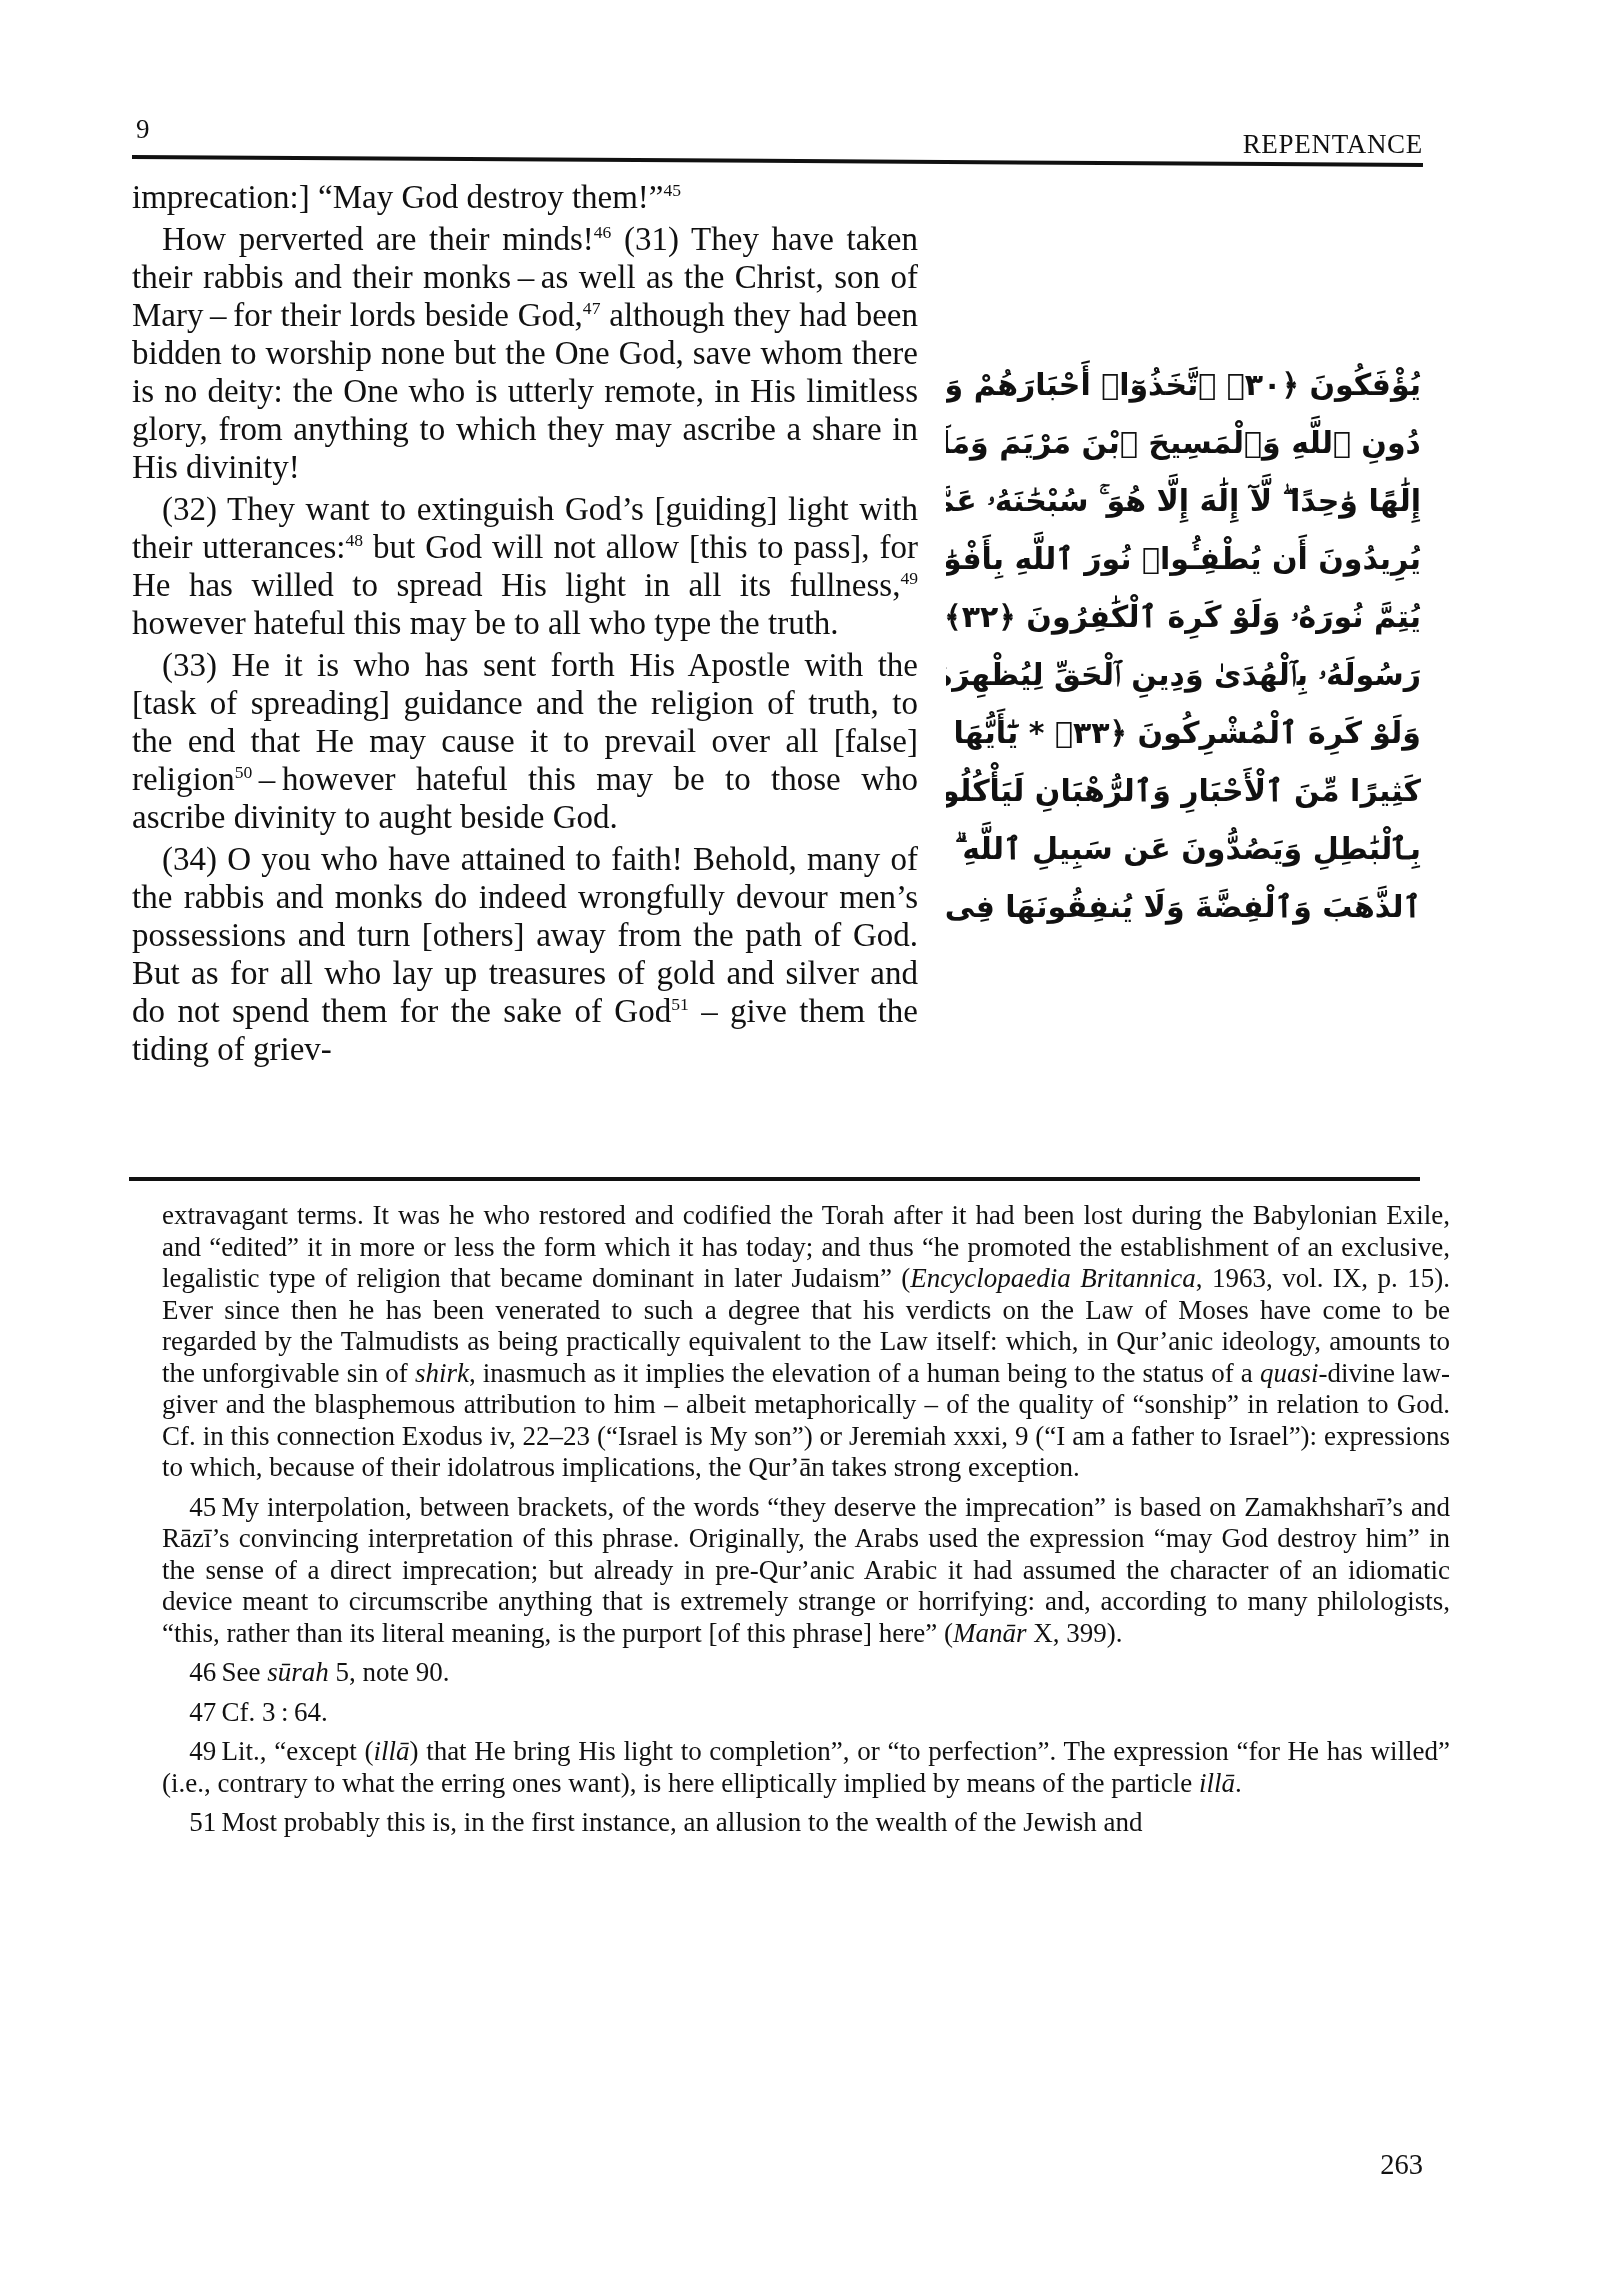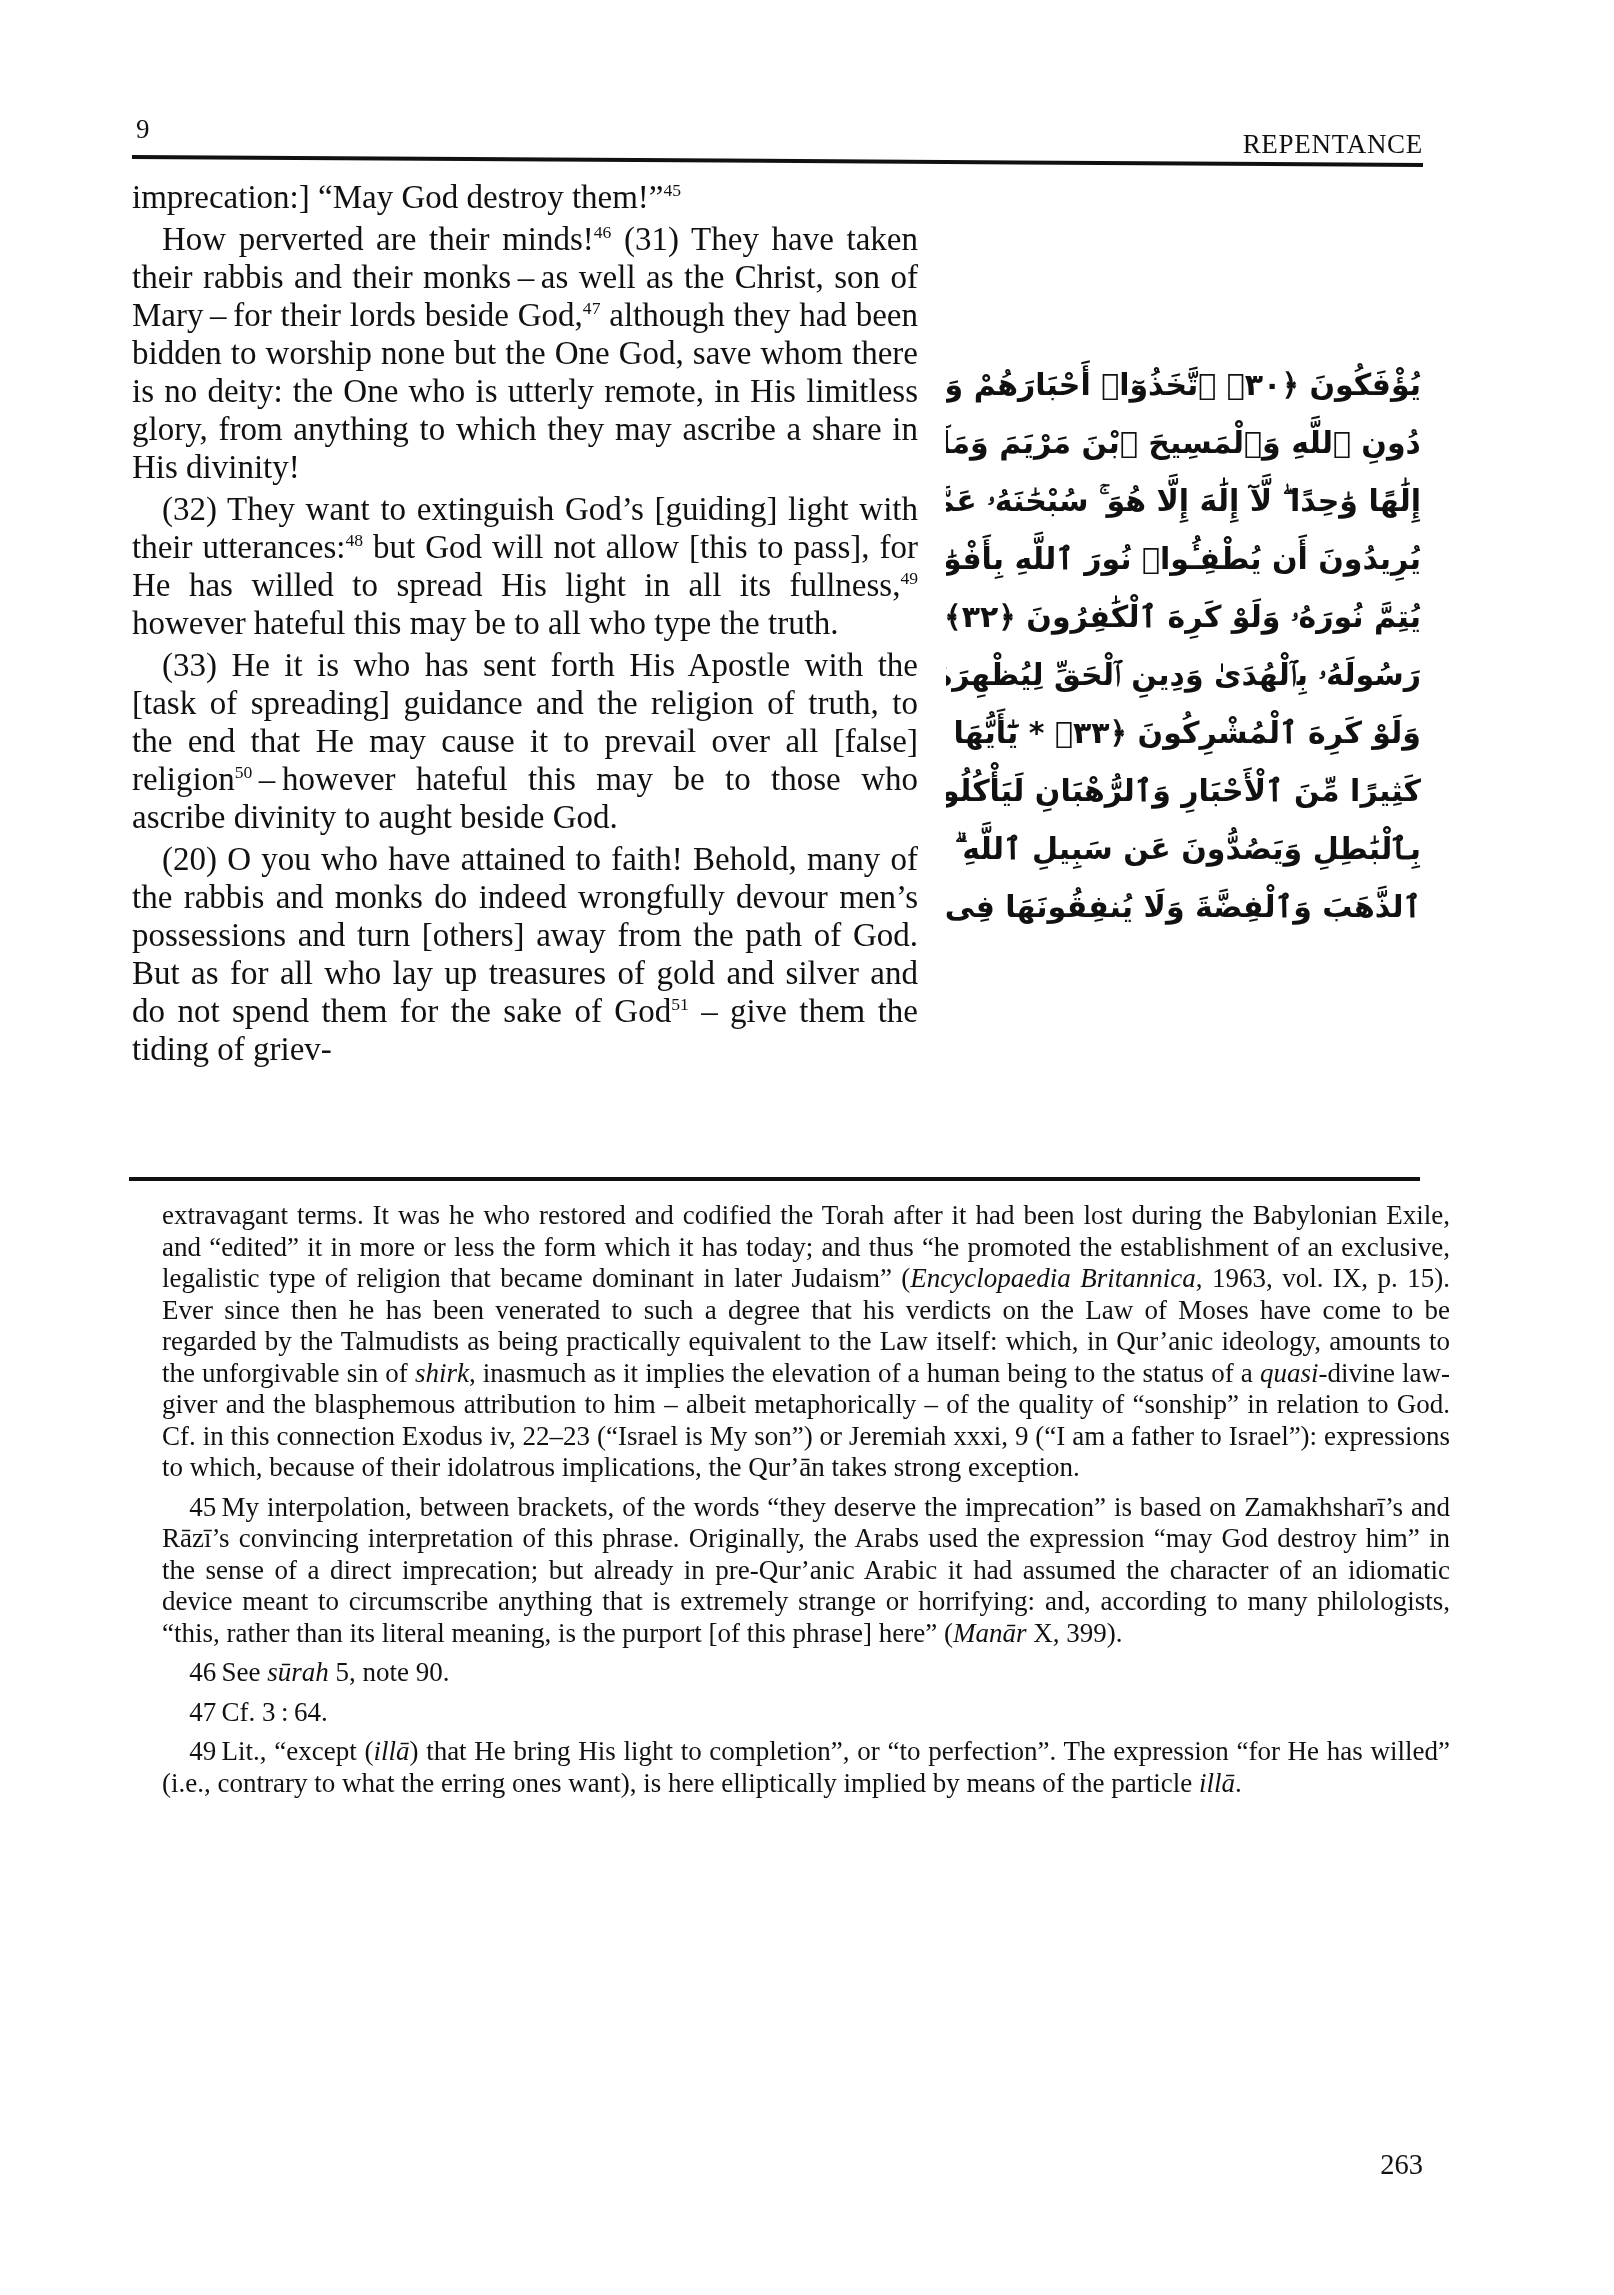--- a/index.html
+++ b/index.html
@@ -43,21 +43,21 @@
 
 <div class="page-num-top">9</div>
 <div class="running-head">REPENTANCE</div>
 <div class="rule-top"></div>
 
 <div class="eng-col">
   <p><span>imprecation:] “May God destroy them!”</span><sup>45</sup></p>
   <p class="indent"><span>How perverted are their minds!</span><sup>46</sup><span> (31) They have taken their rabbis and their monks – as well as the Christ, son of Mary – for their lords beside God,</span><sup>47</sup><span> although they had been bidden to worship none but the One God, save whom there is no deity: the One who is utterly remote, in His limitless glory, from anything to which they may ascribe a share in His divinity!</span></p>
   <p class="indent"><span>(32) They want to extinguish God’s [guiding] light with their utterances:</span><sup>48</sup><span> but God will not allow [this to pass], for He has willed to spread His light in all its fullness,</span><sup>49</sup><span> however hateful this may be to all who type the truth.</span></p>
   <p class="indent"><span>(33) He it is who has sent forth His Apostle with the [task of spreading] guidance and the religion of truth, to the end that He may cause it to prevail over all [false] religion</span><sup>50</sup><span> – however hateful this may be to those who ascribe divinity to aught beside God.</span></p>
-  <p class="indent"><span>(20) O you who have attained to faith! Behold, many of the rabbis and monks do indeed wrongfully devour men’s possessions and turn [others] away from the path of God. But as for all who lay up treasures of gold and silver and do not spend them for the sake of God</span><sup>51</sup><span> – give them the tiding of griev-</span></p>
+  <p class="indent"><span>(34) O you who have attained to faith! Behold, many of the rabbis and monks do indeed wrongfully devour men’s possessions and turn [others] away from the path of God. But as for all who lay up treasures of gold and silver and do not spend them for the sake of God</span><sup>51</sup><span> – give them the tiding of griev-</span></p>
 </div>
 
 <div class="arabic-col" lang="ar">
   <span class="line">يُؤْفَكُونَ ﴿٣٠﴾ ٱتَّخَذُوٓا۟ أَحْبَارَهُمْ وَرُهْبَٰنَهُمْ أَرْبَابًا مِّن</span>
   <span class="line">دُونِ ٱللَّهِ وَٱلْمَسِيحَ ٱبْنَ مَرْيَمَ وَمَآ أُمِرُوٓا۟ إِلَّا لِيَعْبُدُوٓا۟</span>
   <span class="line">إِلَٰهًا وَٰحِدًا ۖ لَّآ إِلَٰهَ إِلَّا هُوَ ۚ سُبْحَٰنَهُۥ عَمَّا يُشْرِكُونَ ﴿٣١﴾</span>
   <span class="line">يُرِيدُونَ أَن يُطْفِـُٔوا۟ نُورَ ٱللَّهِ بِأَفْوَٰهِهِمْ وَيَأْبَى ٱللَّهُ إِلَّآ أَن</span>
   <span class="line">يُتِمَّ نُورَهُۥ وَلَوْ كَرِهَ ٱلْكَٰفِرُونَ ﴿٣٢﴾ هُوَ ٱلَّذِىٓ أَرْسَلَ</span>
   <span class="line">رَسُولَهُۥ بِٱلْهُدَىٰ وَدِينِ ٱلْحَقِّ لِيُظْهِرَهُۥ عَلَى ٱلدِّينِ كُلِّهِۦ</span>
   <span class="line">وَلَوْ كَرِهَ ٱلْمُشْرِكُونَ ﴿٣٣﴾ * يَٰٓأَيُّهَا ٱلَّذِينَ ءَامَنُوٓا۟ إِنَّ</span>
@@ -68,17 +68,18 @@
 
 <div class="rule-mid"></div>
 
 <div class="notes">
   <p><span>extravagant terms. It was he who restored and codified the Torah after it had been lost during the Babylonian Exile, and “edited” it in more or less the form which it has today; and thus “he promoted the establishment of an exclusive, legalistic type of religion that became dominant in later Judaism” (</span><em>Encyclopaedia Britannica</em><span>, 1963, vol. IX, p. 15). Ever since then he has been venerated to such a degree that his verdicts on the Law of Moses have come to be regarded by the Talmudists as being practically equivalent to the Law itself: which, in Qur’anic ideology, amounts to the unforgivable sin of </span><em>shirk</em><span>, inasmuch as it implies the elevation of a human being to the status of a </span><em>quasi</em><span>-divine law-giver and the blasphemous attribution to him – albeit metaphorically – of the quality of “sonship” in relation to God. Cf. in this connection Exodus iv, 22–23 (“Israel is My son”) or Jeremiah xxxi, 9 (“I am a father to Israel”): expressions to which, because of their idolatrous implications, the Qurʼān takes strong exception.</span></p>
   <div class="note-wrap">
     <p><span class="num">45</span><span>My interpolation, between brackets, of the words “they deserve the imprecation” is based on Zamakhsharī’s and Rāzī’s convincing interpretation of this phrase. Originally, the Arabs used the expression “may God destroy him” in the sense of a direct imprecation; but already in pre-Qurʼanic Arabic it had assumed the character of an idiomatic device meant to circumscribe anything that is extremely strange or horrifying: and, according to many philologists, “this, rather than its literal meaning, is the purport [of this phrase] here” (</span><em>Manār</em><span> X, 399).</span></p>
     <p><span class="num">46</span><span>See </span><em>sūrah</em><span> 5, note 90.</span></p>
     <p><span class="num">47</span><span>Cf. 3 : 64.</span></p>
     <p><span class="num">49</span><span>Lit., “except (</span><em>illā</em><span>) that He bring His light to completion”, or “to perfection”. The expression “for He has willed” (i.e., contrary to what the erring ones want), is here elliptically implied by means of the particle </span><em>illā</em><span>.</span></p>
+    <p><span class="num">51</span><span>Most probably this is, in the first instance, an allusion to the wealth of the Jewish and</span></p>
   </div>
 </div>
 
 <div class="page-num-bottom">263</div>
 
 
 </body></html>

